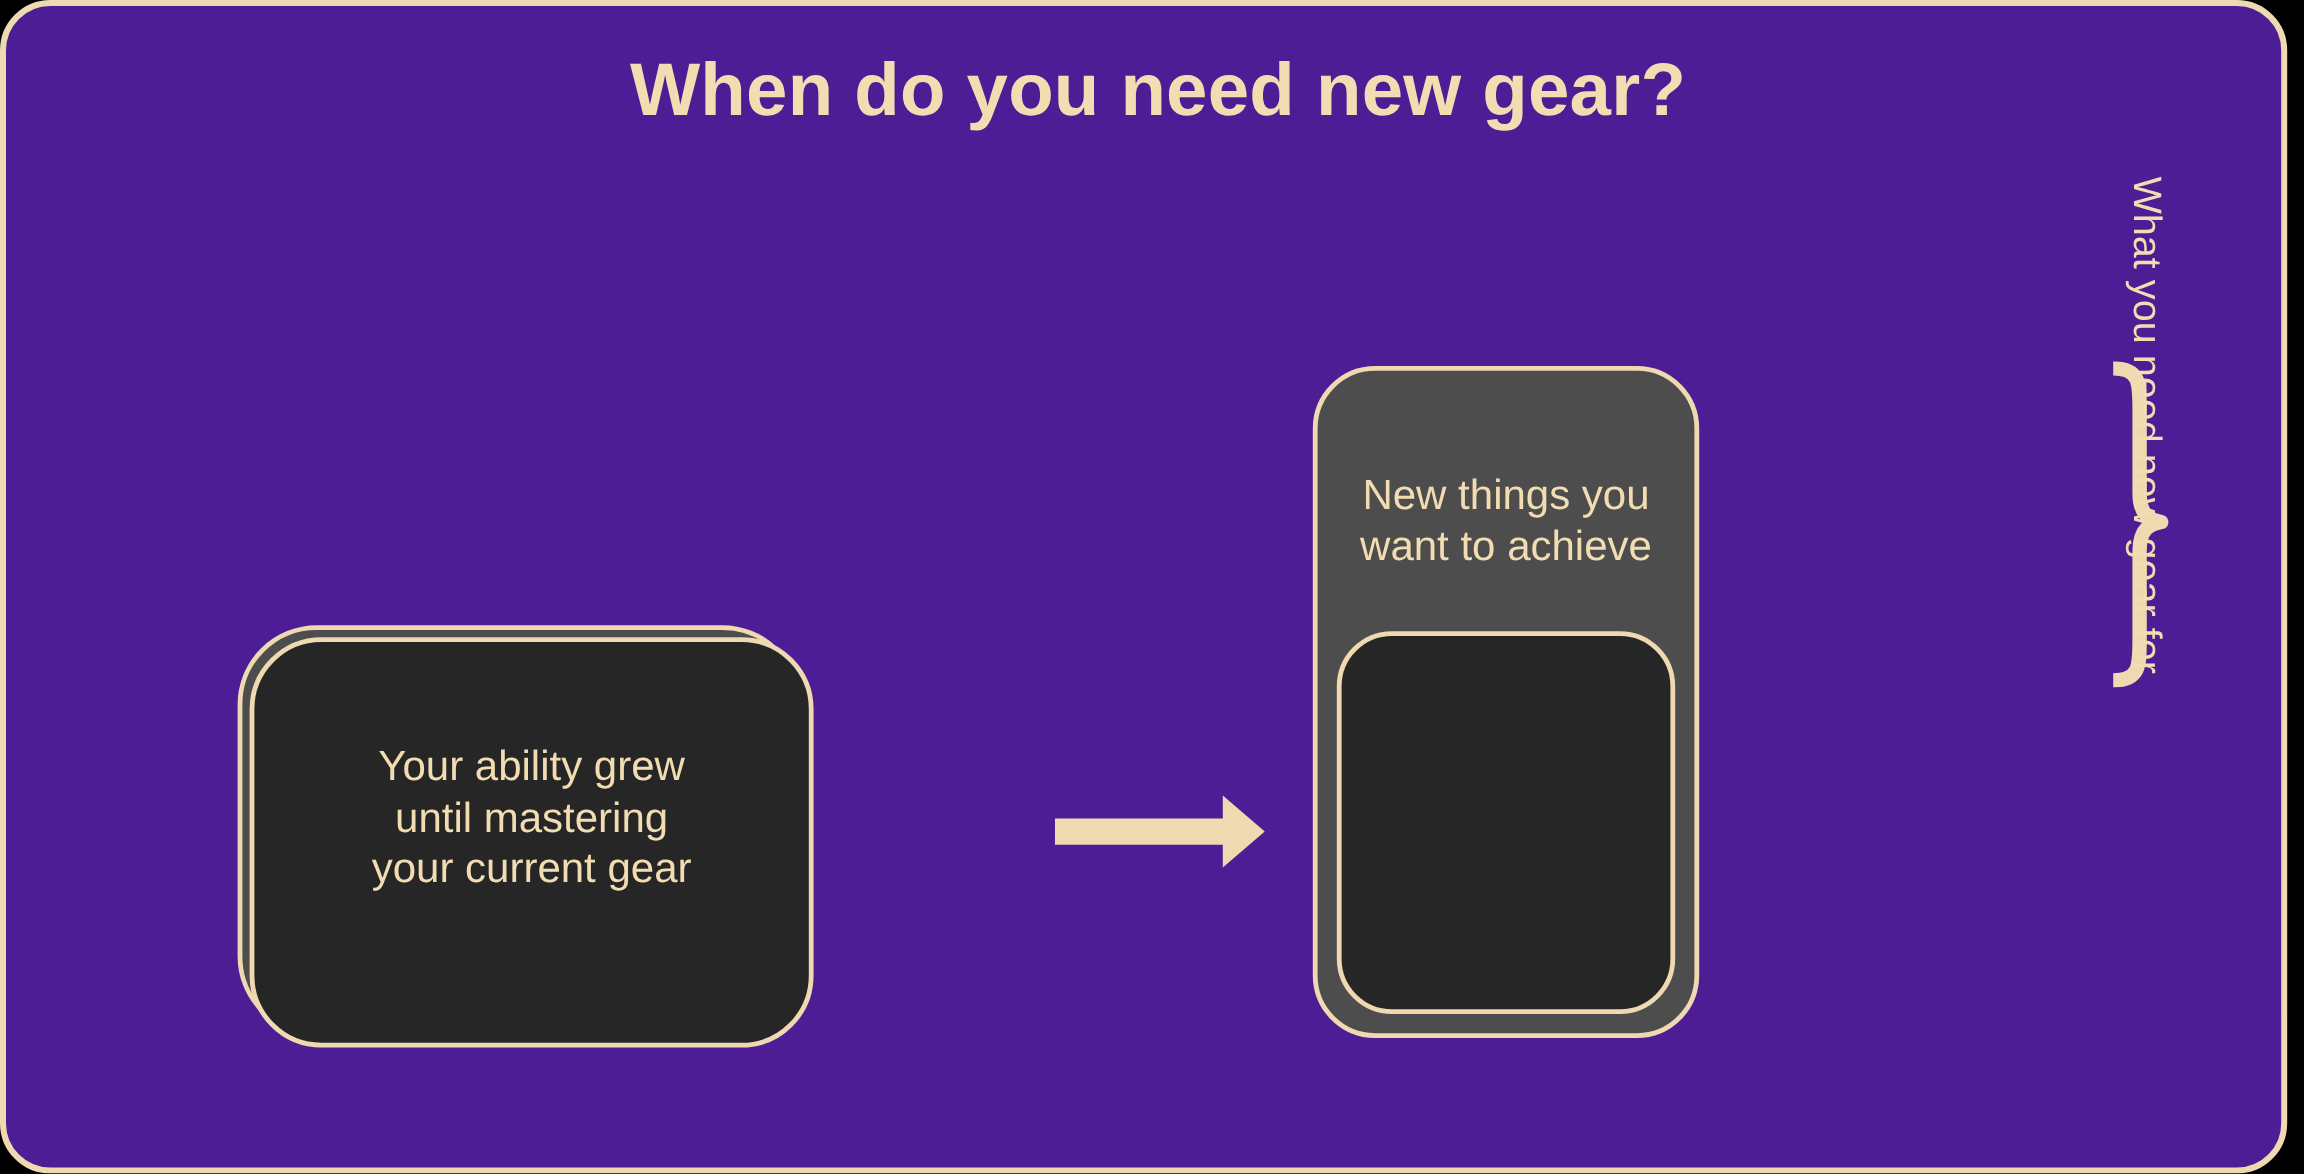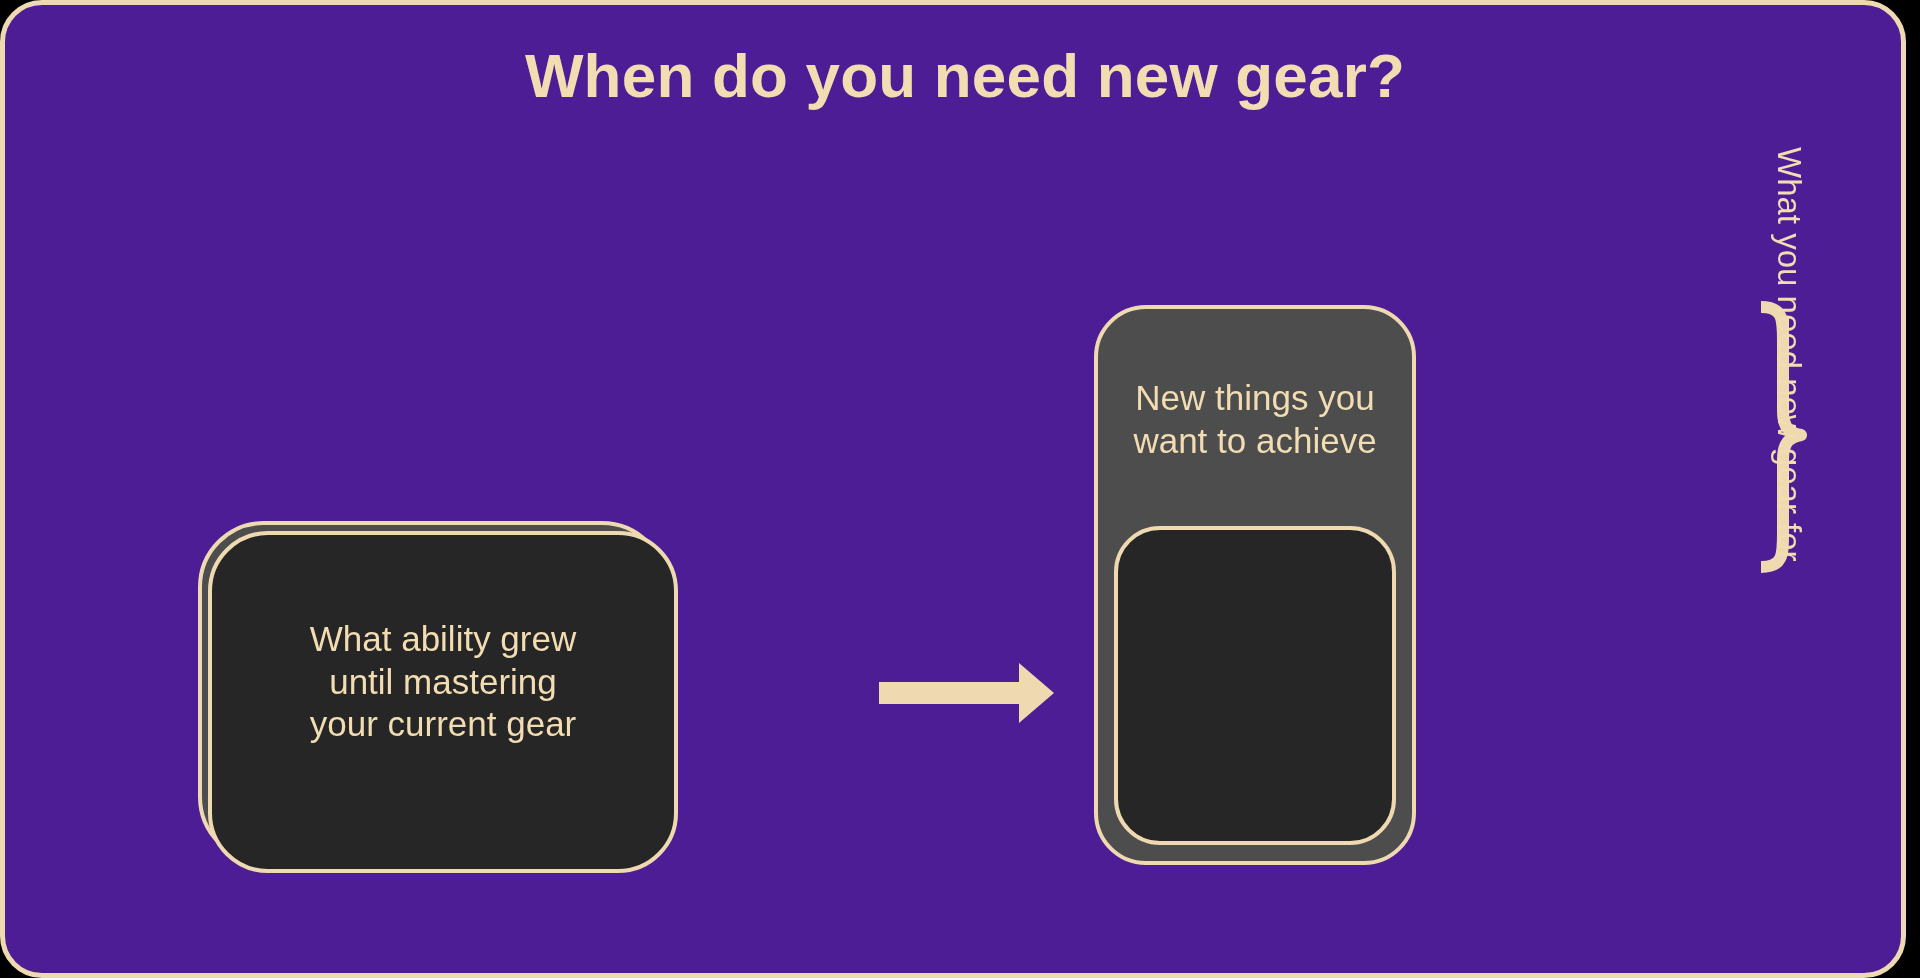--- a/index.html
+++ b/index.html
@@ -93,21 +93,21 @@
   
   #right-group-outer {
     left: 1089px;
     top: 300px;
     width: 322px;
     height: 560px;
     border-radius: 52px;
   }
   #right-goal-label {
     left: 1089px;
-    top: 372px;
+    top: 387px;
     width: 322px;
   }
   #right-ability-inner {
     left: 1109px;
     top: 521px;
     width: 282px;
     height: 319px;
     border-radius: 46px;
   }
   #right-ability-label {
@@ -152,21 +152,21 @@
 <body>
 
 <div id="slide">
 
   <div id="title">When do you need new gear?</div>
 
   <div id="left-card-outer" class="stack-outer"></div>
 
   <div id="left-card-inner" class="stack-inner"></div>
 
-  <div id="left-card-label" class="card-text">What ability grew
+  <div id="left-card-label" class="card-text">Your ability grew
 until mastering
 your current gear</div>
 
   <div id="arrow">
     <svg width="175" height="68" viewBox="0 0 175 68" aria-hidden="true">
       <path d="M0 23 L140 23 L140 4 L175 34 L140 64 L140 45 L0 45 Z" fill="#eed9b0"></path>
     </svg>
   </div>
 
   <div id="right-group-outer" class="stack-outer"></div>

